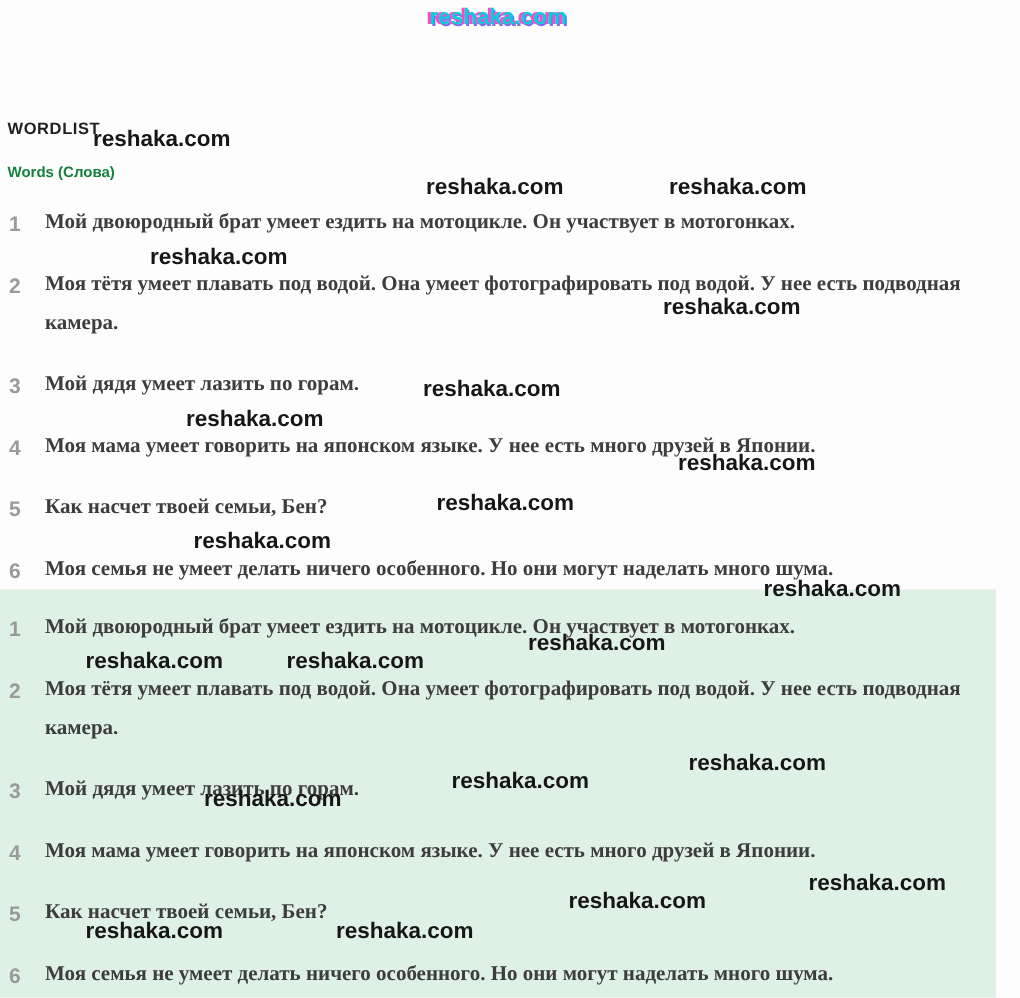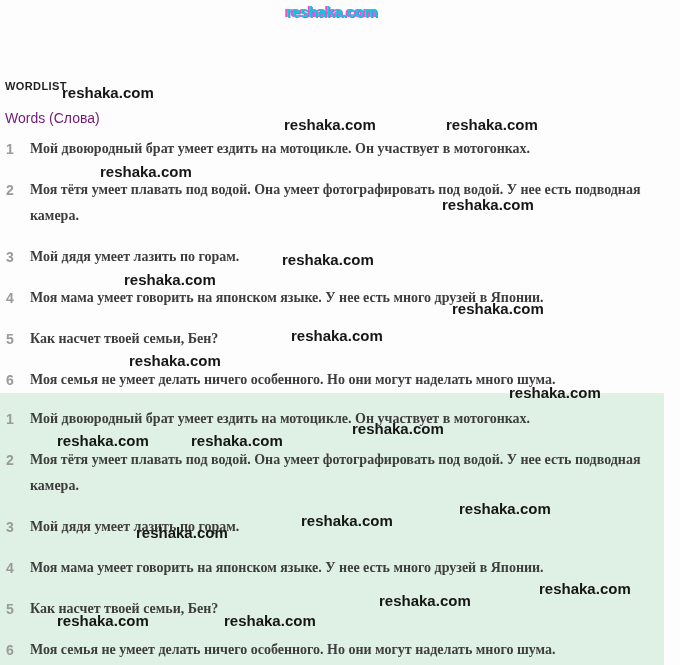--- a/index.html
+++ b/index.html
@@ -45,23 +45,23 @@
     position: absolute;
     top: 80px; left: 5px;
     font-size: 11px;
     font-weight: 700;
     color: #1f1f1f;
     letter-spacing: .4px;
   }
   .words-label {
     position: absolute;
     top: 110px; left: 5px;
-    font-size: 14px;
-    font-weight: 400;
-    color: #701a75;
+    font-size: 10px;
+    font-weight: 700;
+    color: #15803d;
   }
 
   .list { position: absolute; left: 6px; right: 8px; }
   .list-1 { top: 136px; }
   .list-2 {
     top: 393px; left: 0; right: 0; bottom: -8px;
     background: #dff0e4;
     padding: 13px 8px 0 6px;
   }
 

